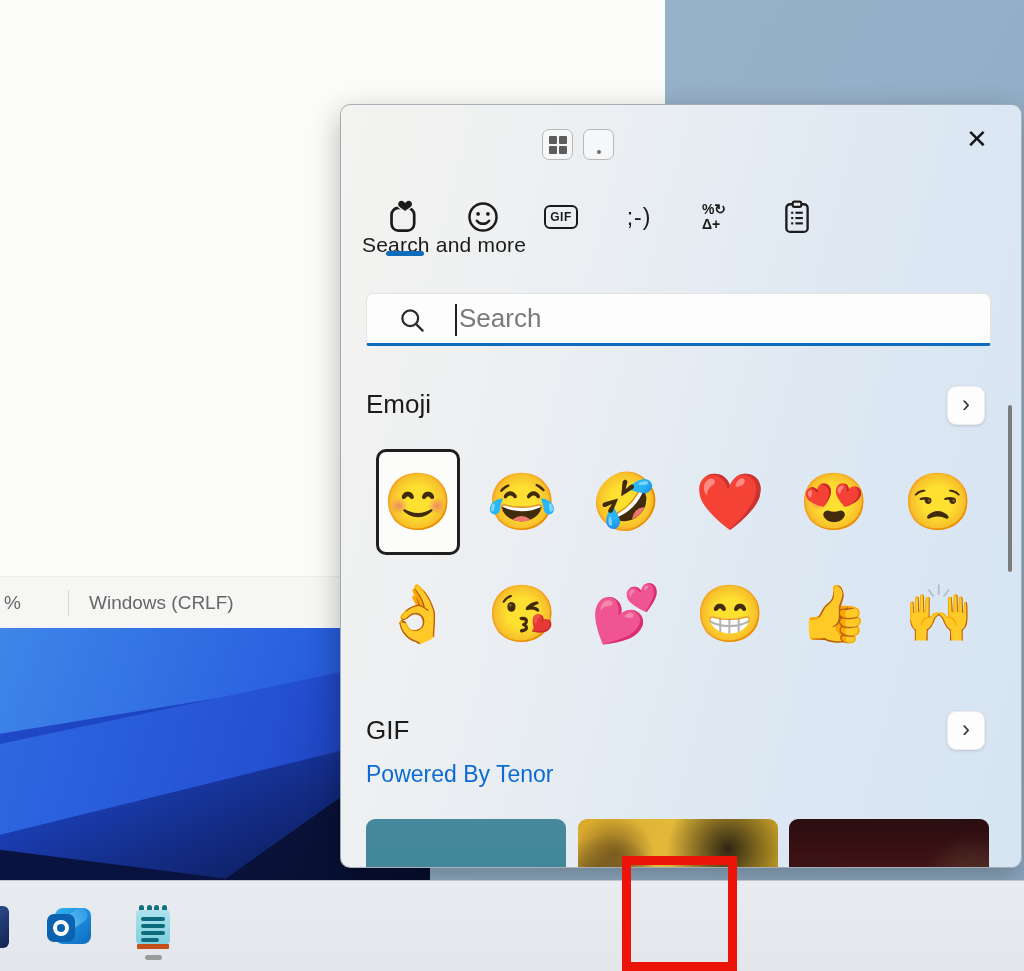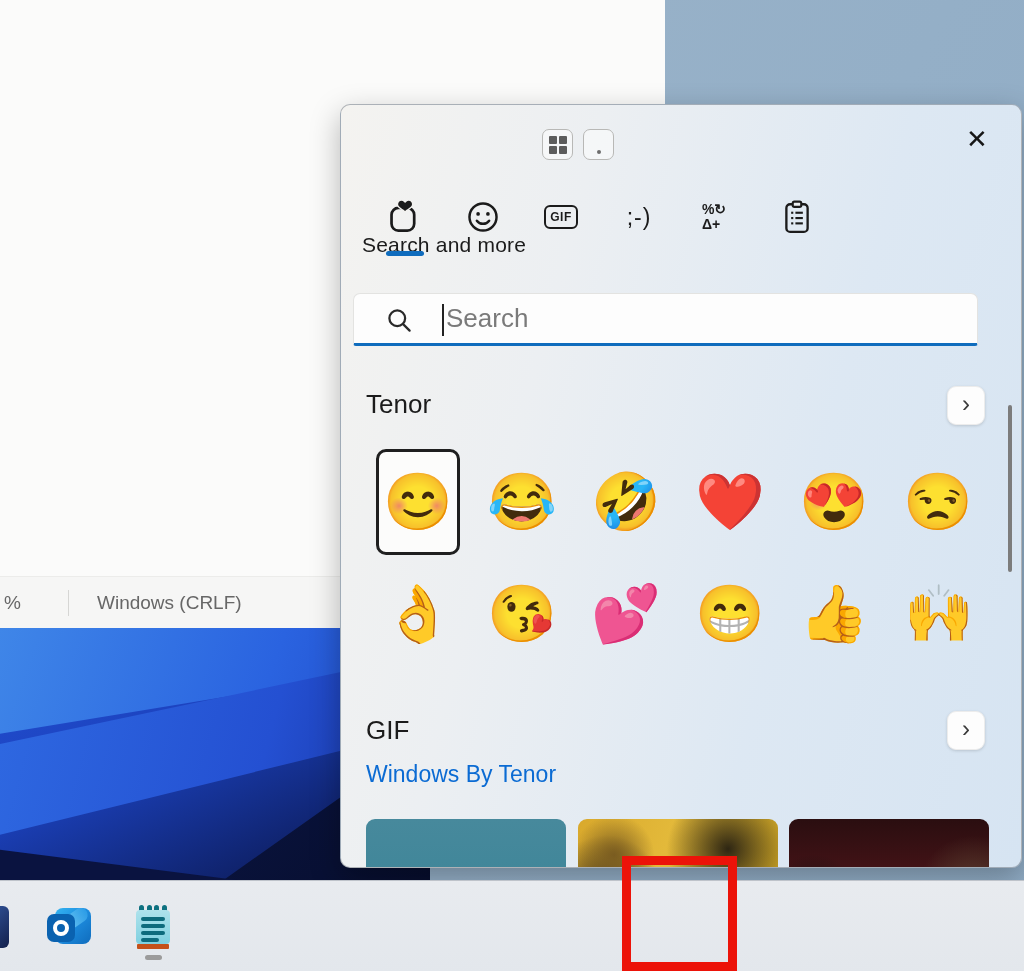--- a/index.html
+++ b/index.html
@@ -19,21 +19,21 @@
     clip-path:polygon(52% 100%,100% 42%,100% 100%); }
   .bloom-dark2 { position:absolute; inset:0; background:#0a1340;
     clip-path:polygon(0 88%,55% 100%,0 100%); }
 
   
   #notepad { position:absolute; left:0; top:0; width:665px; height:628px; background:#fbfbfa; }
   #np-statusbar { position:absolute; left:0; bottom:0; width:100%; height:52px; background:#f6f6f5;
     border-top:1px solid #ececea; display:flex; align-items:center; color:#676767; font-size:19px; }
   #np-zoom { margin-left:4px; width:40px; }
   .np-divider { width:1px; height:26px; background:#d6d6d4; margin:0 0 0 24px; }
-  #np-eol { margin-left:28px; }
+  #np-eol { margin-left:20px; }
 
   
   #panel { position:absolute; left:340px; top:104px; width:682px; height:764px; border-radius:10px;
     overflow:hidden; border:1px solid rgba(90,100,110,.45);
     background:linear-gradient(105deg,#f4f3f0 0%,#ecefF2 30%,#ddE8f3 65%,#d6e4f2 100%);
     box-shadow:0 10px 30px rgba(0,0,0,.28); }
 
   #panel-title { position:absolute; left:21px; top:128px; font-size:21px; color:#1b1b1b; letter-spacing:.2px; }
   .mini-btn { position:absolute; top:24px; width:31px; height:31px; border:1px solid #b8b8b6; border-radius:7px;
     background:rgba(253,253,253,.55); }
@@ -49,21 +49,21 @@
   
   .tab { position:absolute; top:88px; width:46px; height:48px; display:flex; align-items:center; justify-content:center;
     color:#1b1b1b; }
   #tab-underline { position:absolute; left:45px; top:146px; width:38px; height:5px; border-radius:3px; background:#0f6cbd; }
   .gif-badge { border:2px solid #1b1b1b; border-radius:6px; font-size:12px; font-weight:bold; padding:3px 4px;
     letter-spacing:.5px; color:#1b1b1b; }
   .kaomoji { font-size:23px; font-weight:500; letter-spacing:1px; }
   .symglyph { font-size:14px; line-height:15px; font-weight:600; text-align:left; white-space:pre; }
 
   
-  #search-wrap { position:absolute; left:12px; top:188px; width:625px; height:53px; background:#fdfdfd;
+  #search-wrap { position:absolute; left:25px; top:188px; width:625px; height:53px; background:#fdfdfd;
     border:1px solid #e3e3e1; border-bottom:3px solid #0f6cbd; border-radius:7px 7px 3px 3px; }
   #search-input { position:absolute; inset:0; border:none; outline:none; background:transparent;
     font-family:"Liberation Sans",sans-serif; font-size:26px; color:#1b1b1b; padding-left:92px; }
   #search-input::placeholder { color:#7a7a7a; }
   #search-caret { position:absolute; left:88px; top:10px; width:2px; height:32px; background:#222; }
   #search-icon { position:absolute; left:32px; top:13px; }
 
   
   .section-label { position:absolute; left:25px; font-size:26px; color:#1b1b1b; }
   .chev-btn { position:absolute; left:606px; width:38px; height:39px; background:#fdfdfd; border:1px solid #ececec;
@@ -214,21 +214,21 @@
 
     <div id="search-wrap">
       <svg id="search-icon" width="27" height="27" viewBox="0 0 24 24">
         <circle cx="10" cy="10" r="7" fill="none" stroke="#2a2a2a" stroke-width="2"></circle>
         <line x1="15.2" y1="15.2" x2="21" y2="21" stroke="#2a2a2a" stroke-width="2" stroke-linecap="round"></line>
       </svg>
       <div id="search-caret"></div>
       <input id="search-input" placeholder="Search" style="">
     </div>
 
-    <div class="section-label" style="top:284px;">Tenor</div>
+    <div class="section-label" style="top:284px;">Emoji</div>
     <div class="chev-btn" style="top:281px;">
       <span>›</span>
     </div>
 
     <div class="emoji-row" style="top:344px;">
       <div class="emoji-cell selected">
           <span>😊</span>
         </div>
       <div class="emoji-cell">
           <span>😂</span>
@@ -264,21 +264,21 @@
         </div>
       <div class="emoji-cell">
           <span>🙌</span>
         </div>
     </div>
 
     <div class="section-label" style="top:610px;">GIF</div>
     <div class="chev-btn" style="top:606px;">
       <span>›</span>
     </div>
-    <div id="tenor-link">Windows By Tenor</div>
+    <div id="tenor-link">Powered By Tenor</div>
 
     <div id="gif1" class="gif-thumb"></div>
     <div id="gif2" class="gif-thumb"></div>
     <div id="gif3" class="gif-thumb"></div>
 
     <div id="panel-scrollbar"></div>
   </div>
 
   <div id="taskbar">
     <div id="tb-edge-icon"></div>

